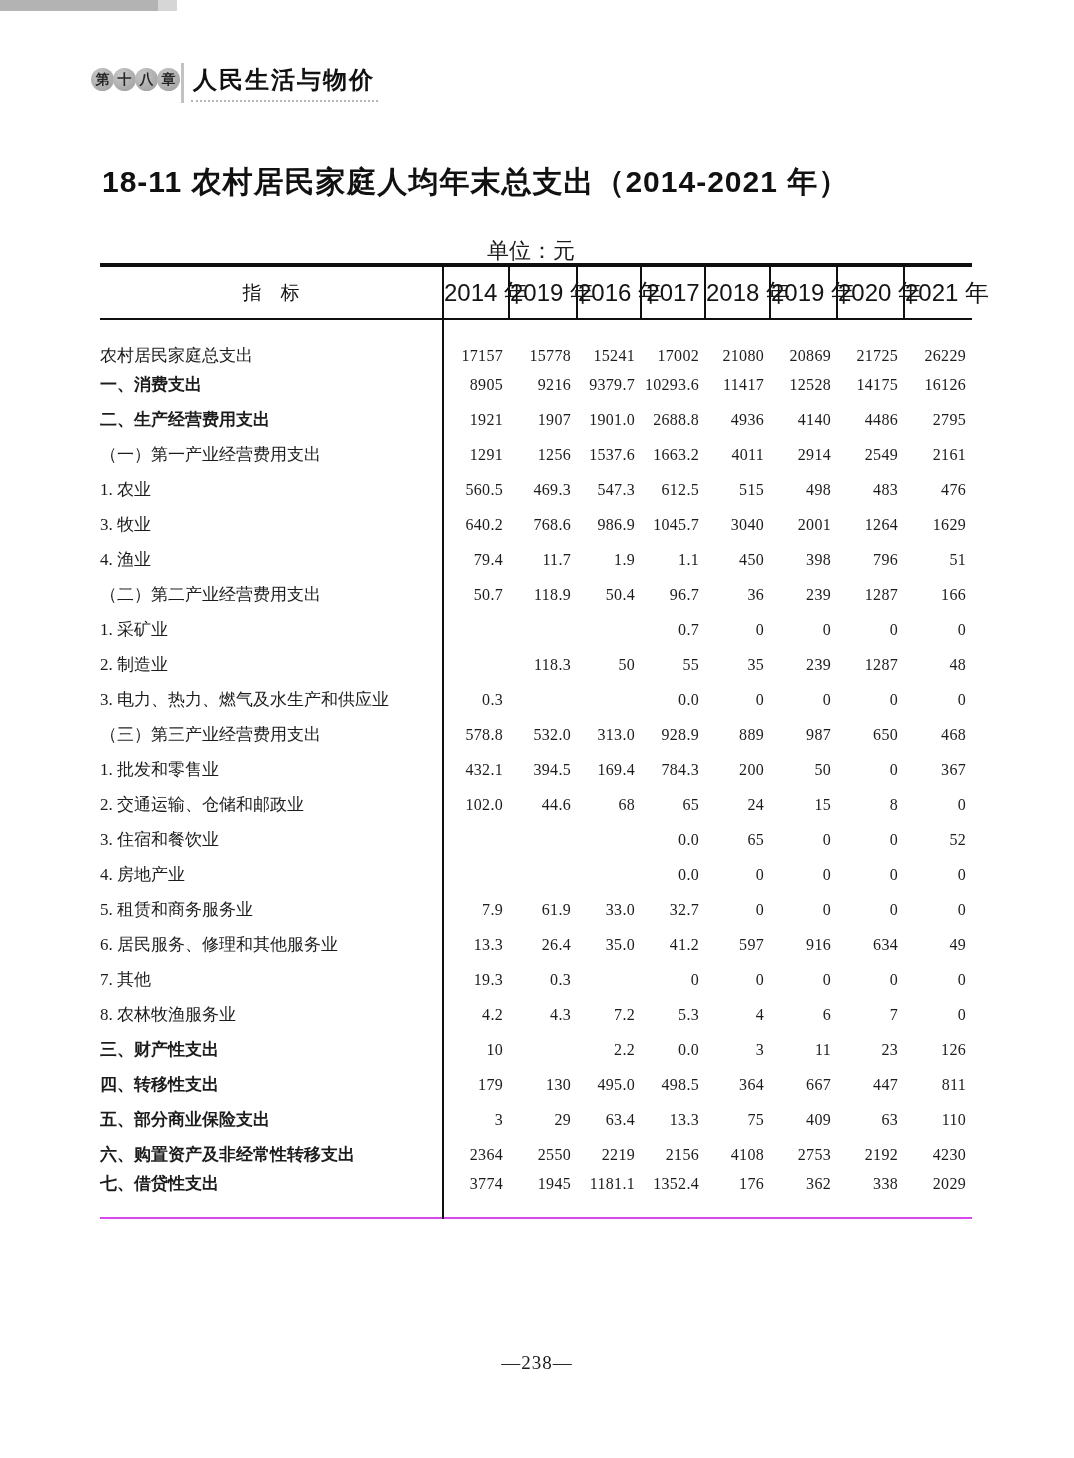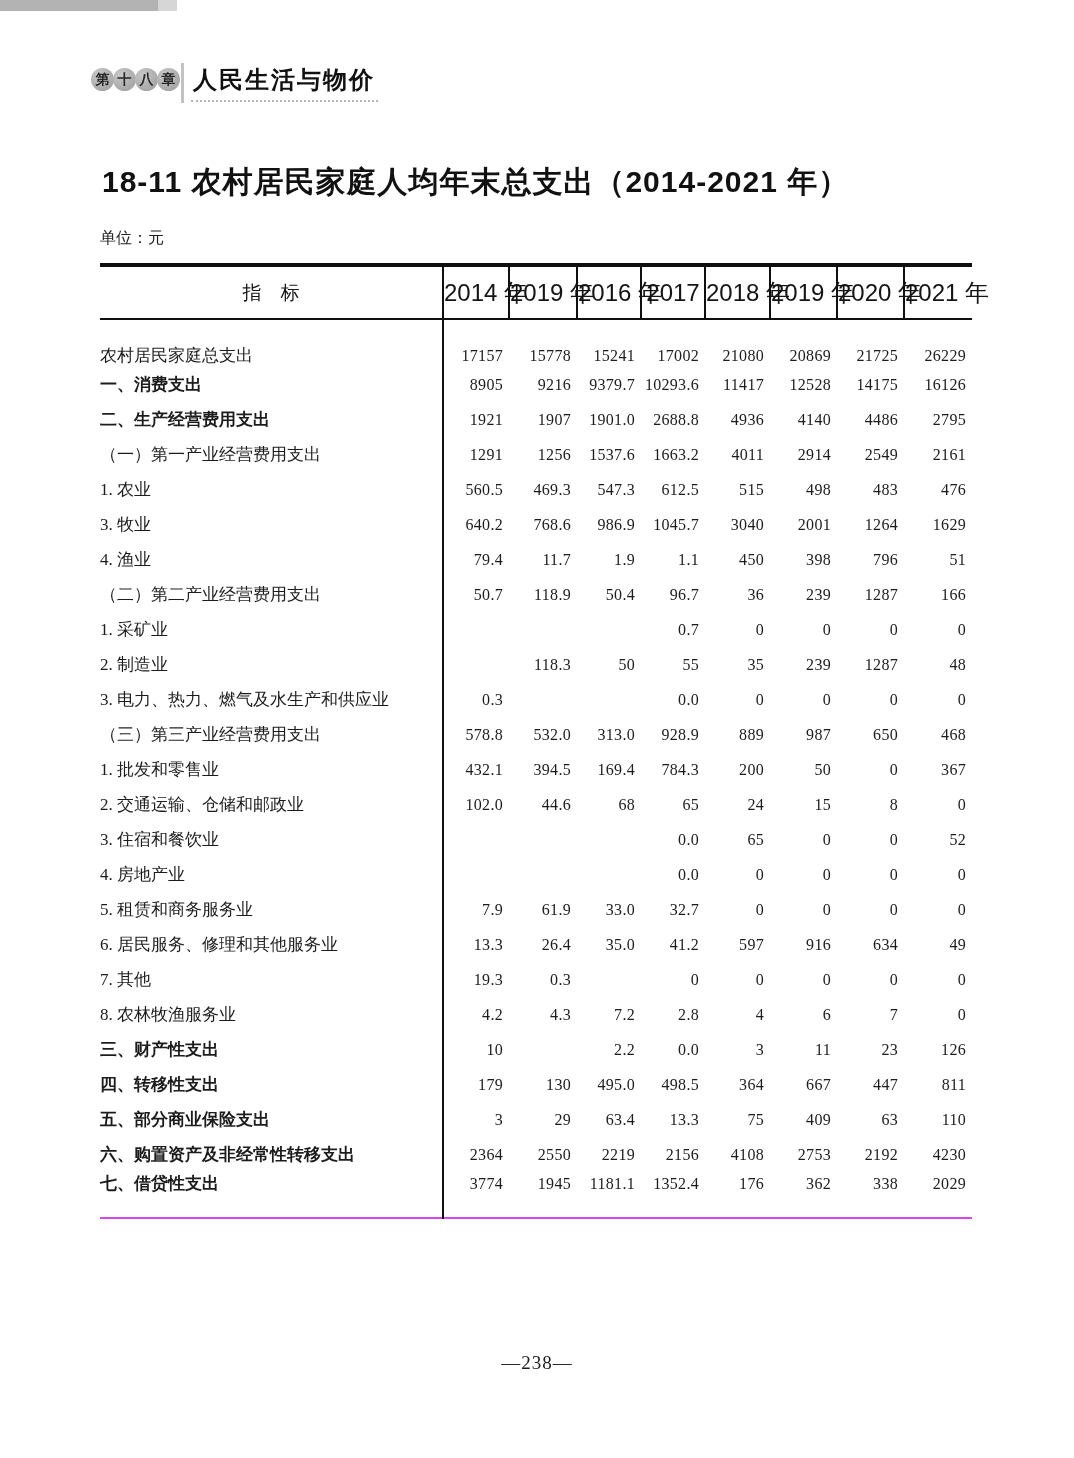--- a/index.html
+++ b/index.html
@@ -54,25 +54,25 @@
   
   .table-title {
     position:absolute; left:102px; top:162px;
     font-family:"Liberation Sans","DejaVu Sans",sans-serif;
     font-weight:bold;
     font-size:30px; letter-spacing:1px;
     color:#111111;
     white-space:nowrap;
   }
   .unit-label {
-    position:absolute; left:100px; top:228px;
+    position:absolute; left:100px; top:236px;
     width:872px;
-    text-align:left;
+    text-align:center;
     padding-right:10px;
-    font-size:16px;
+    font-size:22px;
     color:#1c1c1c;
   }
 
   
   table.data-table {
     position:absolute; left:100px; top:263px;
     width:872px;
     border-collapse:collapse;
     table-layout:fixed;
     border-top:4px solid #0f0f0f;
@@ -383,21 +383,21 @@
           <td class="num">0</td>
           <td class="num">0</td>
           <td class="num">0</td>
           <td class="num">0</td>
         </tr>
         <tr>
           <td class="label ind3">8. 农林牧渔服务业</td>
           <td class="num">4.2</td>
           <td class="num">4.3</td>
           <td class="num">7.2</td>
-          <td class="num">2.8</td>
+          <td class="num">5.3</td>
           <td class="num">4</td>
           <td class="num">6</td>
           <td class="num">7</td>
           <td class="num">0</td>
         </tr>
         <tr>
           <td class="label ind1">三、财产性支出</td>
           <td class="num">10</td>
           <td class="num"></td>
           <td class="num">2.2</td>

